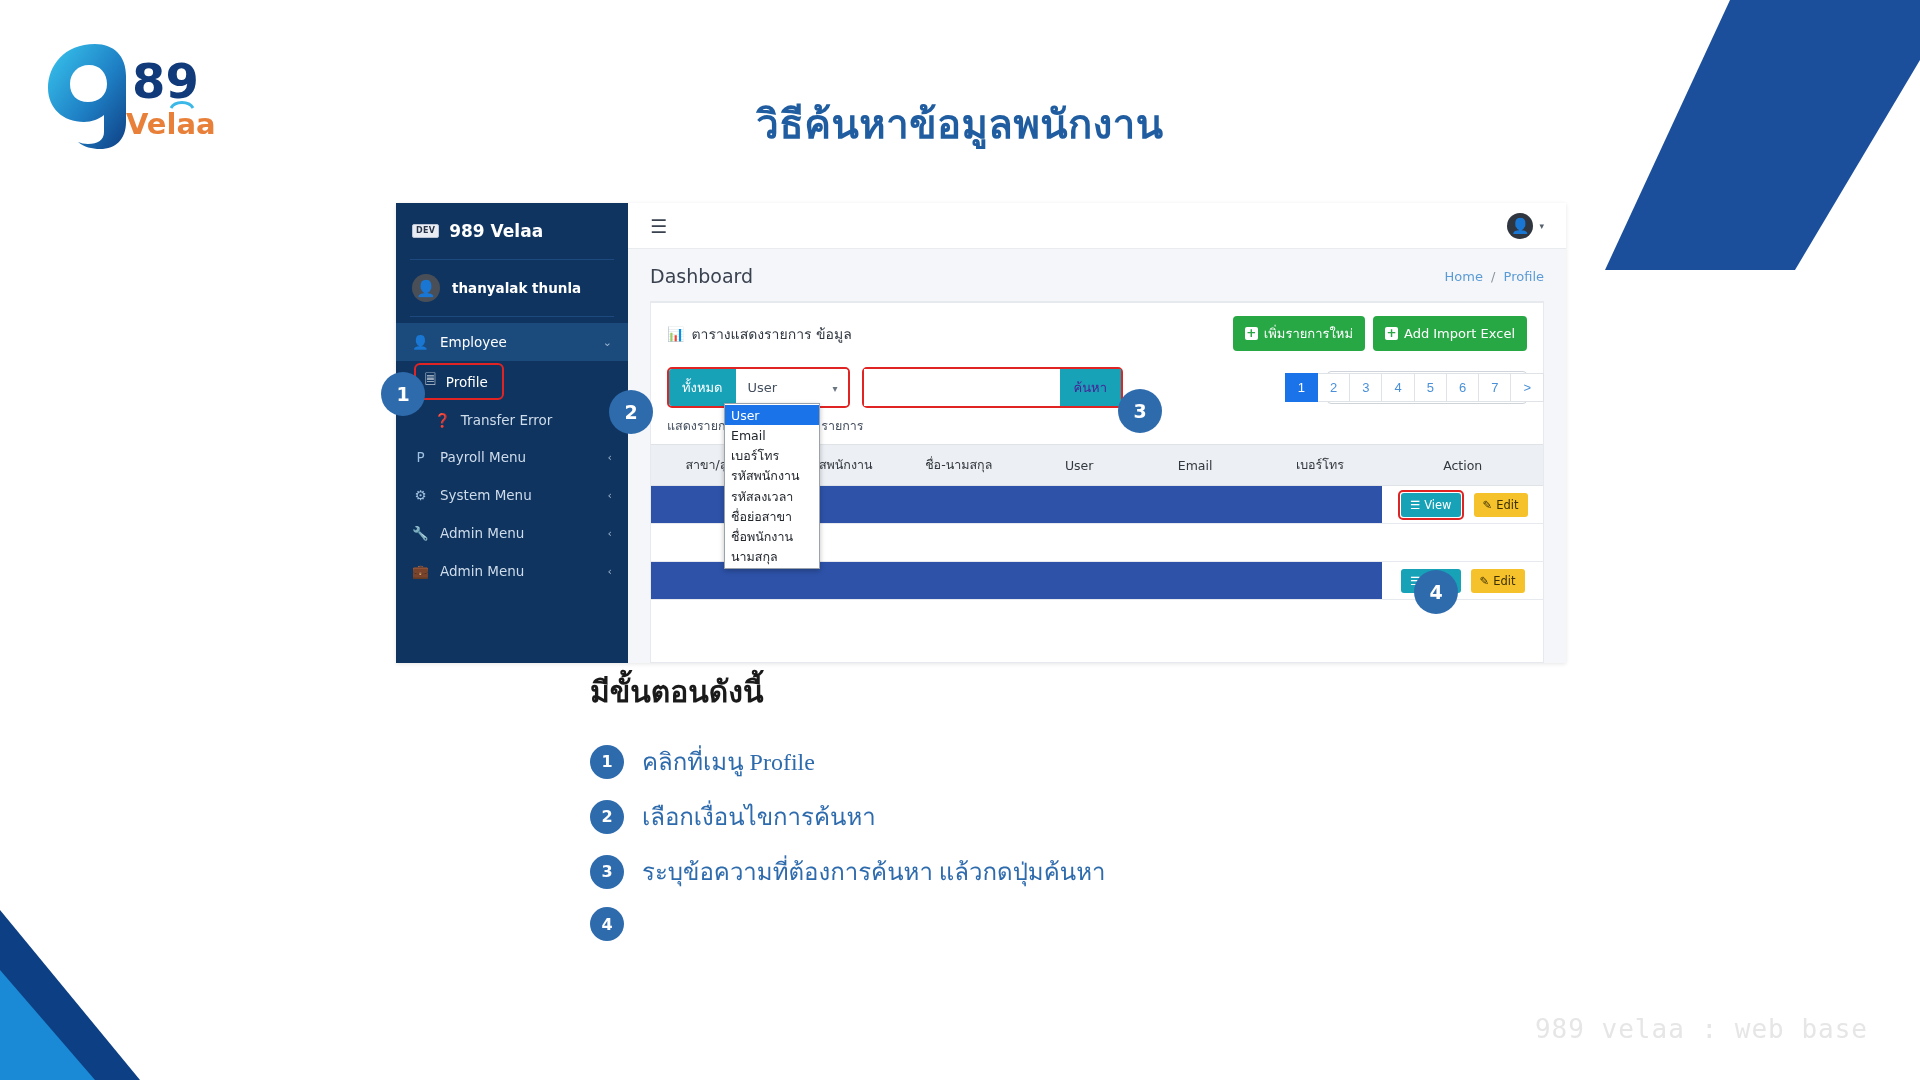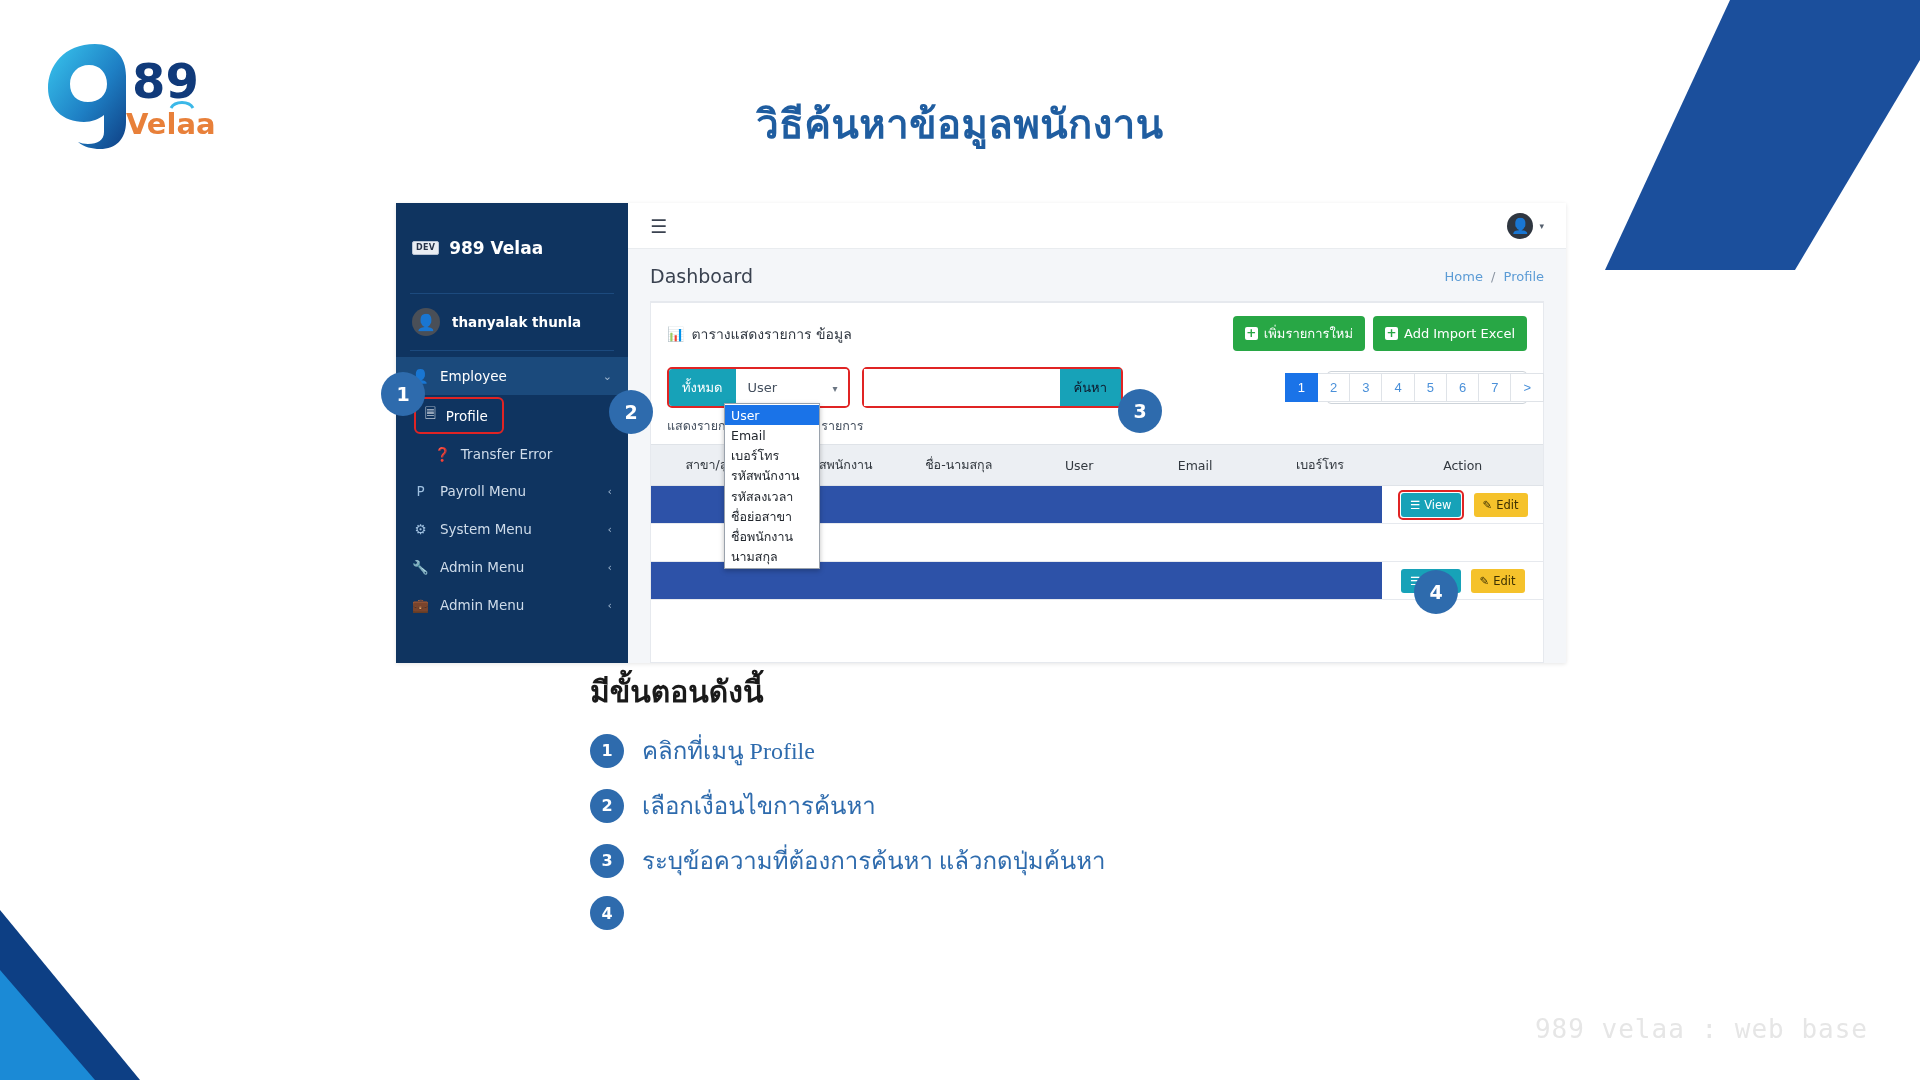--- a/index.html
+++ b/index.html
@@ -24,21 +24,21 @@
 
   
   .app {
     position: absolute; left: 396px; top: 203px; width: 1170px; height: 460px;
     background: #ffffff; overflow: hidden; display: flex;
     box-shadow: 0 1px 4px rgba(0,0,0,.10);
   }
 
   
   .sidebar { width: 232px; flex: 0 0 232px; background: #0f3460; color: #d6e2f0; position: relative; }
-  .brand { display: flex; align-items: center; gap: 10px; padding: 35px 16px; font-size: 17px; color: #ffffff; font-weight: 600; }
+  .brand { display: flex; align-items: center; gap: 10px; padding: 18px 16px; font-size: 17px; color: #ffffff; font-weight: 600; }
   .brand .dev-badge {
     background: #e9edf3; color: #28344a; font-size: 8px; font-weight: 700;
     padding: 2px 3px; border-radius: 2px; letter-spacing: .3px; line-height: 1;
     border: 1px solid #b9c3d3;
   }
   .side-divider { height: 1px; background: #1c4a7e; margin: 0 14px; }
   .user-row { display: flex; align-items: center; gap: 12px; padding: 14px 16px; }
   .avatar-circle {
     width: 28px; height: 28px; border-radius: 50%; background: #4a4f57;
     display: flex; align-items: center; justify-content: center; color: #fff; font-size: 16px;
@@ -95,21 +95,21 @@
   .sel-user {
     border: none; background: #fff; padding: 8px 30px 8px 12px; font-size: 13px;
     color: #45505f; font-family: inherit; appearance: none; min-width: 112px; cursor: pointer;
     border-radius: 0 3px 3px 0;
   }
   .sel-wrap { position: relative; display: flex; }
   .sel-wrap .arrow { position: absolute; right: 10px; top: 50%; transform: translateY(-50%); font-size: 10px; color: #6b7683; pointer-events: none; }
 
   .grp-right { display: flex; border: 2.5px solid #e02424; border-radius: 5px; margin-left: 12px; }
   .search-input { border: none; width: 196px; padding: 8px 10px; font-size: 13px; font-family: inherit; outline: none; }
-  .btn-search { background: #17a2b8; color: #0f172a; border: none; padding: 8px 14px; font-size: 13px; font-family: inherit; cursor: pointer; }
+  .btn-search { background: #17a2b8; color: #4c1d95; border: none; padding: 8px 14px; font-size: 13px; font-family: inherit; cursor: pointer; }
 
   .sort-wrap { margin-left: auto; position: relative; }
   .sel-sort {
     border: 1px solid #ced4da; border-radius: 4px; background: #fff;
     padding: 8px 32px 8px 12px; font-size: 13px; color: #45505f;
     font-family: inherit; appearance: none; width: 200px; cursor: pointer;
   }
   .sort-wrap .arrow { position: absolute; right: 11px; top: 50%; transform: translateY(-50%); font-size: 10px; color: #6b7683; pointer-events: none; }
 
   
@@ -143,21 +143,21 @@
 
   
   .bub {
     position: absolute; border-radius: 50%; background: #2e6bad; color: #fff;
     display: flex; align-items: center; justify-content: center;
     font-size: 19px; font-weight: 700; z-index: 60;
   }
 
   
   .steps { position: absolute; left: 590px; top: 668px; width: 1100px; }
-  .steps-head { font-size: 30px; font-weight: 700; color: #1a1a1a; margin-bottom: 16px; }
+  .steps-head { font-size: 30px; font-weight: 700; color: #1a1a1a; margin-bottom: 27px; }
   .step { display: flex; align-items: center; gap: 18px; margin-bottom: 16px; }
   .step-num {
     width: 34px; height: 34px; flex: 0 0 34px; border-radius: 50%; background: #2e6bad;
     color: #fff; font-size: 16px; font-weight: 700; display: flex; align-items: center; justify-content: center;
   }
   .step-txt { font-size: 24px; color: #2e6bad; font-family: Liberation Serif, serif; }
   .step-txt .orange { color: #e2873c; }
 
   .footer-note {
     position: absolute; right: 52px; bottom: 36px;

